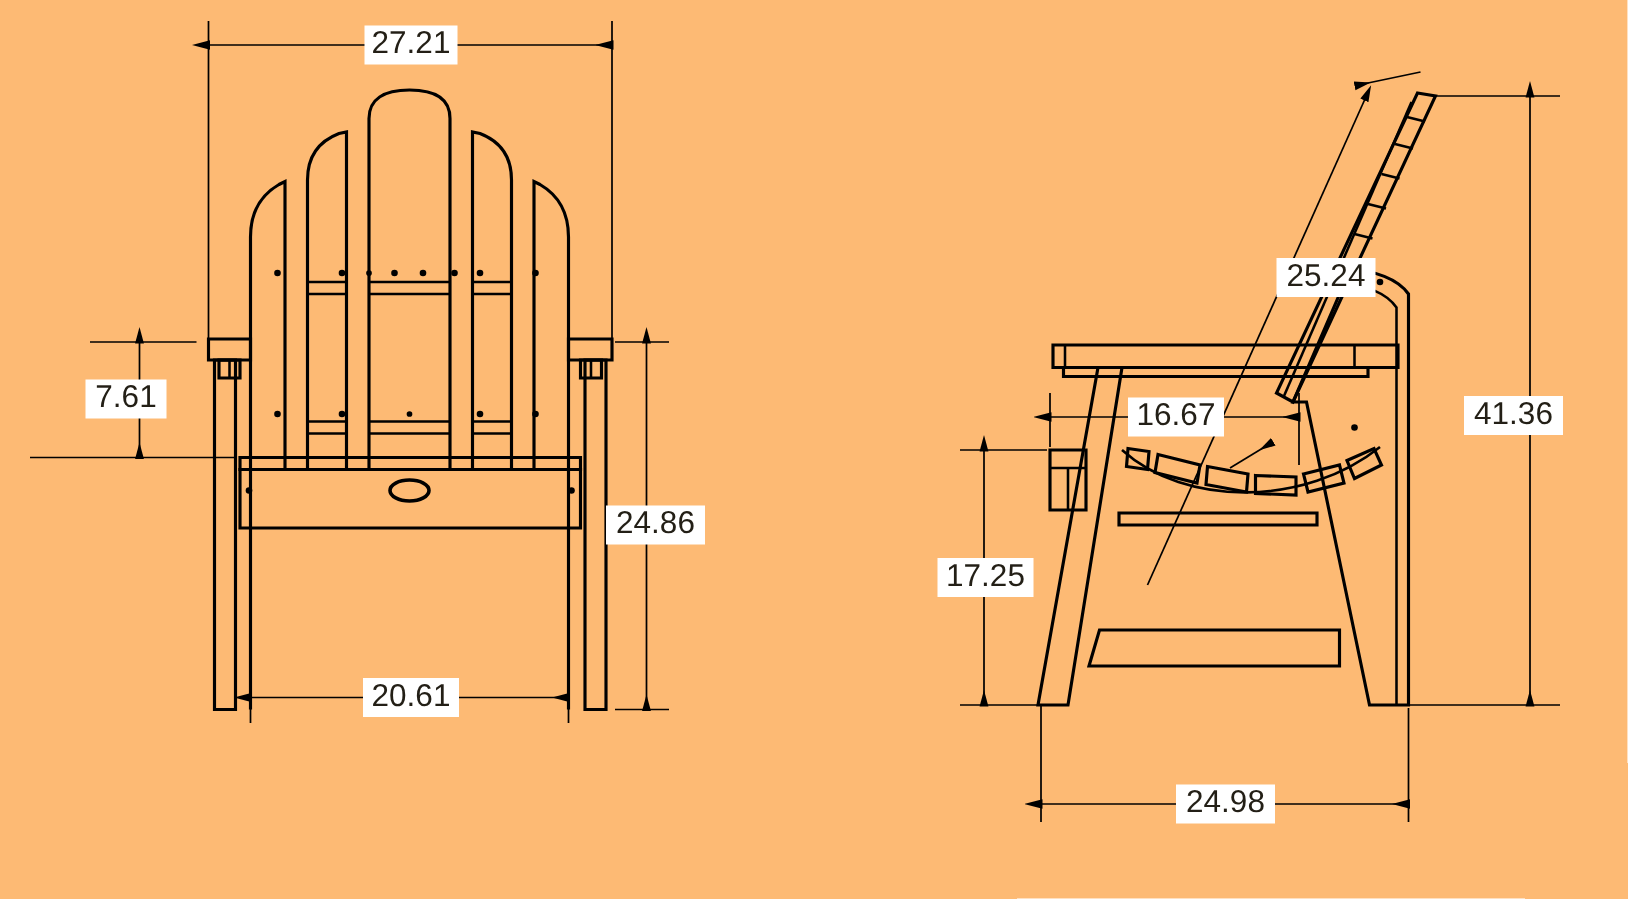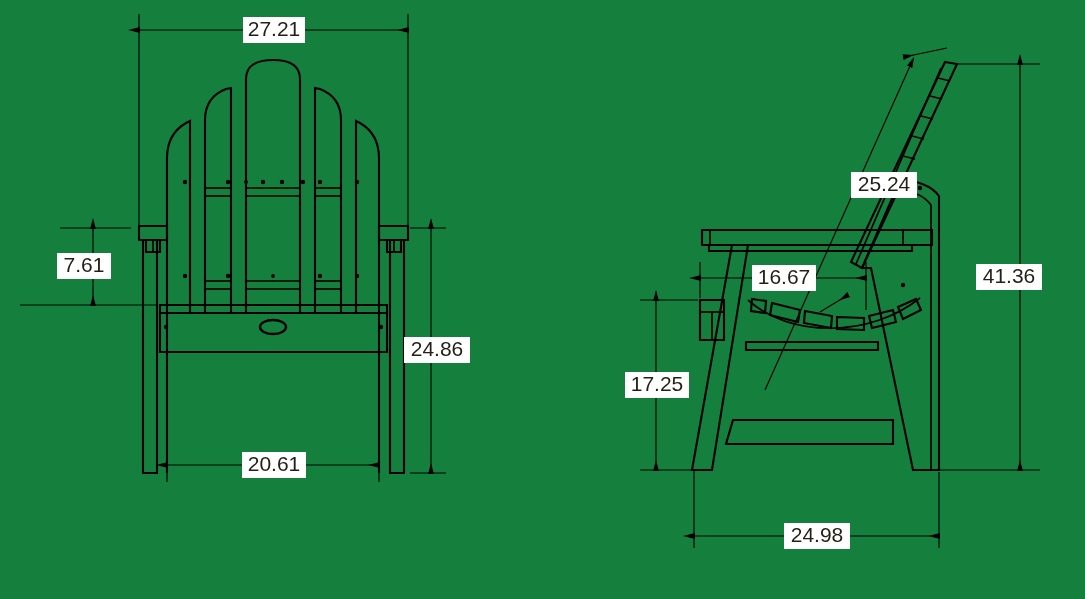--- a/index.html
+++ b/index.html
@@ -8,21 +8,21 @@
     padding: 0;
     background: #ffffff;
   }
   body {
     font-family: "Liberation Sans", sans-serif;
   }
   #drawing-sheet {
     position: relative;
     width: 1085px;
     height: 599px;
-    background: #15803d;
+    background: #fdba74;
     overflow: hidden;
     text-align: right;
   }
   #drawing-svg {
     display: block;
     width: 1085px;
     height: 599px;
   }
   .part { fill: none; stroke: #000000; stroke-width: 2.1; stroke-linejoin: miter; stroke-linecap: butt; }
   .part-thin { fill: none; stroke: #000000; stroke-width: 1.7; }

